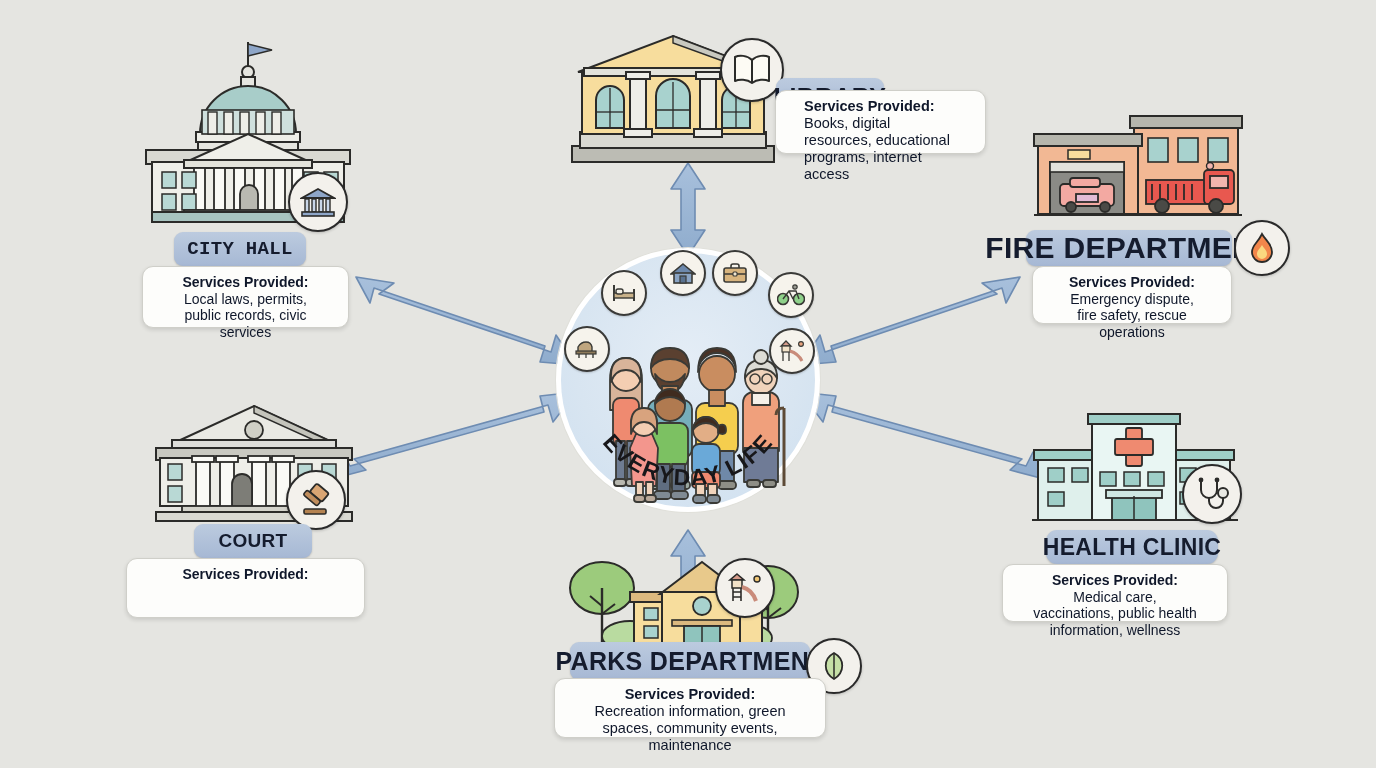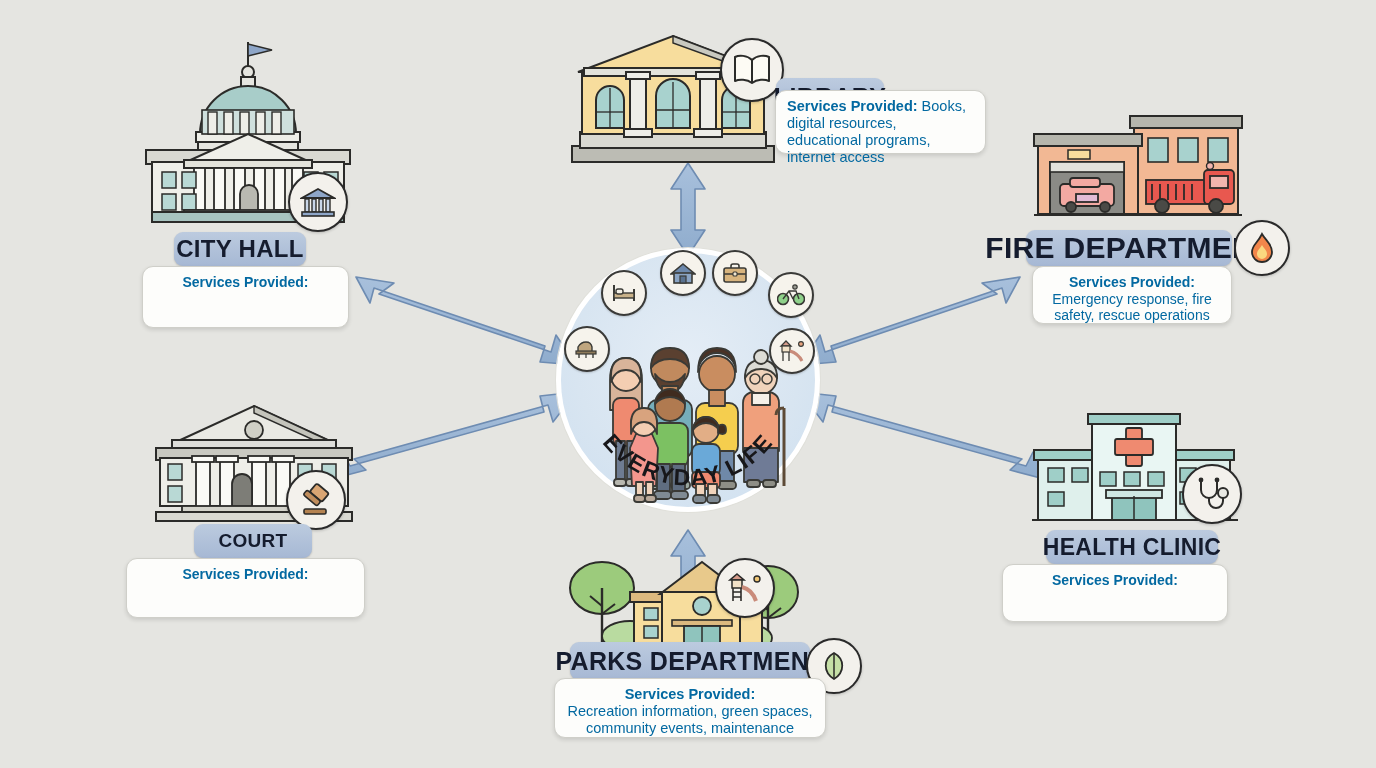--- a/index.html
+++ b/index.html
@@ -37,23 +37,23 @@
     white-space: nowrap;
     background-image: linear-gradient(to bottom, #bccbdf 0%, #a6b8d4 100%);
   }
 
   .callout {
     position: absolute;
     background: #fdfdfb;
     border: 1px solid #cfcfc9;
     border-radius: 11px;
     box-shadow: 0 2px 4px rgba(0,0,0,.12);
-    color: #0369a1;
+    color: #0f172a;
     line-height: 1.18;
-    padding: 7px 11px;
+    padding: 7px 28px;
     box-sizing: border-box;
   }
   .callout .lbl { font-weight: bold; }
   .callout.center { text-align: center; }
   .callout.left { text-align: left; }
 
   .chip {
     position: absolute;
     border-radius: 50%;
     background: #f3f1ec;
@@ -237,23 +237,24 @@
         <polygon points="18,4 34,13 2,13" fill="#8ea6c8" stroke="#2b2b29" stroke-width="1.8"></polygon>
         <g fill="#c9d6e8" stroke="#2b2b29" stroke-width="1.4">
           <rect x="5" y="14" width="4" height="13"></rect>
             <rect x="12" y="14" width="4" height="13"></rect>
           <rect x="19" y="14" width="4" height="13"></rect>
             <rect x="26" y="14" width="4" height="13"></rect>
         </g>
         <rect x="2" y="27" width="32" height="4" fill="#8ea6c8" stroke="#2b2b29" stroke-width="1.6"></rect>
       </svg>
     </div>
-    <div class="badge" style="left:36px; top:210px; width:132px; height:34px; font-size:24px;">CITY HALL</div>
+    <div class="badge" style="left:36px; top:210px; width:132px; height:34px; font-size:19px;font-family:Liberation Mono, monospace;">CITY HALL</div>
     <div class="callout center" style="left:4px; top:244px; width:207px; height:62px; font-size:14px;">
       <div class="lbl">Services Provided:</div>
+      <div>Local laws, permits, public records, civic services</div>
     </div>
   </div>
 
   <div class="node" style="left:1026px; top:108px;">
     <svg width="220" height="120">
 
       <rect x="108" y="14" width="104" height="92" fill="#f2b894" stroke="#2b2b29" stroke-width="2"></rect>
       <rect x="104" y="8" width="112" height="12" fill="#b6b6ad" stroke="#2b2b29" stroke-width="2"></rect>
       <g fill="#a8d2ce" stroke="#2b2b29" stroke-width="1.6">
         <rect x="122" y="30" width="20" height="24"></rect>
@@ -294,21 +295,21 @@
     </svg>
     <div class="badge" style="left:0px; top:122px; width:206px; height:36px; font-size:30px;">FIRE DEPARTMENT</div>
     <div class="chip" style="left:208px; top:112px; width:52px; height:52px;">
       <svg width="28" height="32" viewBox="0 0 28 32">
         <path d="M14,2 C18,9 24,12 24,20 a10,10 0 0 1 -20,0 C4,13 9,12 14,2 Z" fill="#f2864b" stroke="#2b2b29" stroke-width="1.8"></path>
         <path d="M14,13 C16,17 19,18 19,22 a5,5 0 0 1 -10,0 C9,18 12,17 14,13 Z" fill="#fad77f"></path>
       </svg>
     </div>
     <div class="callout center" style="left:6px; top:158px; width:200px; height:58px; font-size:14px;">
       <div class="lbl">Services Provided:</div>
-      <div>Emergency response, fire safety, rescue operations</div>
+      <div>Emergency dispute, fire safety, rescue operations</div>
     </div>
   </div>
 
   <div class="node" style="left:146px; top:398px;">
     <svg width="220" height="130">
       <polygon points="108,8 186,44 30,44" fill="#e9e9e3" stroke="#2b2b29" stroke-width="2"></polygon>
       <polygon points="108,8 186,44 172,44 108,15" fill="#c4c4bb" stroke="#2b2b29" stroke-width="1.4"></polygon>
       <circle cx="108" cy="32" r="9" fill="#cfcfc6" stroke="#2b2b29" stroke-width="1.8"></circle>
       <rect x="26" y="42" width="164" height="10" fill="#dededa" stroke="#2b2b29" stroke-width="2"></rect>
       <rect x="10" y="50" width="196" height="12" fill="#c9c9c1" stroke="#2b2b29" stroke-width="2"></rect>
@@ -383,23 +384,24 @@
     </svg>
     <div class="chip" style="left:152px; top:58px; width:56px; height:56px;">
       <svg width="38" height="34" viewBox="0 0 38 34">
         <path d="M8,4 L8,13 a8,8 0 0 0 16,0 L24,4" fill="none" stroke="#2b2b29" stroke-width="2"></path>
         <path d="M16,21 L16,24 a7,7 0 0 0 14,0 L30,19" fill="none" stroke="#2b2b29" stroke-width="2"></path>
         <circle cx="30" cy="16" r="5" fill="#e8e8e2" stroke="#2b2b29" stroke-width="2"></circle>
         <circle cx="8" cy="3" r="2.4" fill="#2b2b29"></circle>
         <circle cx="24" cy="3" r="2.4" fill="#2b2b29"></circle>
       </svg>
     </div>
-    <div class="badge" style="left:16px; top:124px; width:172px; height:34px; font-size:23px;">HEALTH CLINIC</div>
+    <div class="badge" style="left:16px; top:124px; width:172px; height:34px; font-size:23px;border-radius:11px;">HEALTH CLINIC</div>
     <div class="callout center" style="left:-28px; top:158px; width:226px; height:58px; font-size:14px;">
       <div class="lbl">Services Provided:</div>
+      <div>Medical care, vaccinations, public health information, wellness</div>
     </div>
   </div>
 
   <div class="node" style="left:560px; top:548px;">
     <svg width="250" height="110">
 
       <g stroke="#2b2b29" stroke-width="2">
         <ellipse cx="42" cy="40" rx="32" ry="26" fill="#9ccb7c"></ellipse>
         <line x1="42" y1="40" x2="42" y2="96" stroke-width="2.4"></line>
         <line x1="42" y1="58" x2="30" y2="48"></line>

